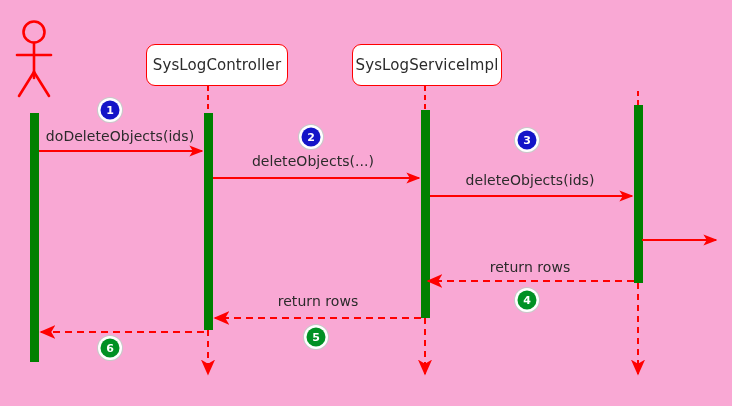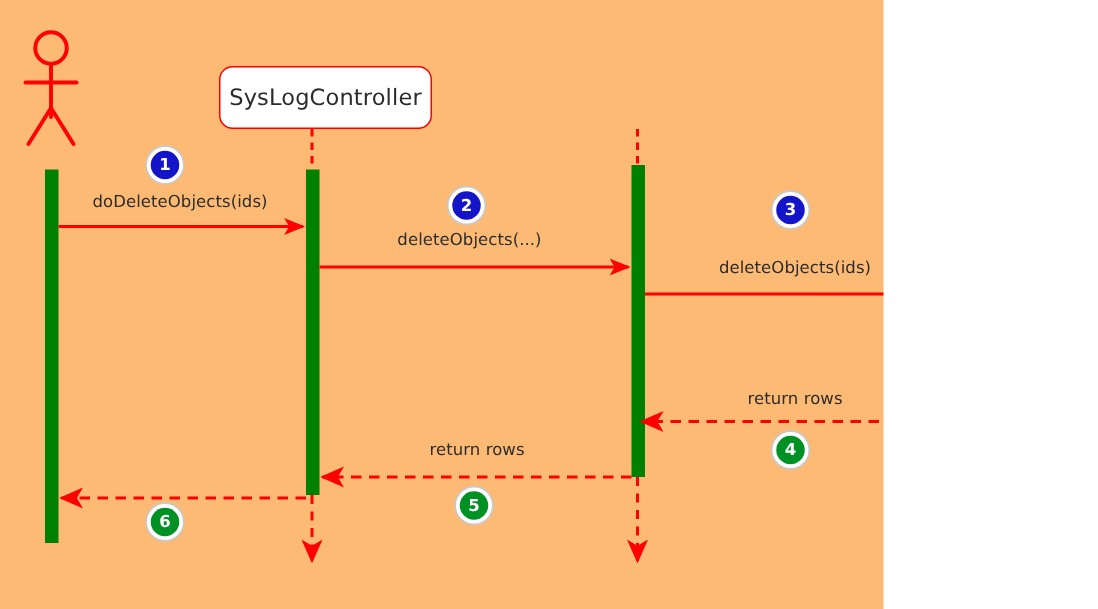--- a/index.html
+++ b/index.html
@@ -2,23 +2,23 @@
 <html><head>
 <meta charset="utf-8">
 <style>
   html, body {
     margin: 0;
     padding: 0;
     background: #ffffff;
   }
   #canvas {
     position: relative;
-    width: 589px;
+    width: 732px;
     height: 406px;
-    background: #fdba74;
+    background: #f9a8d4;
     font-family: "DejaVu Sans", "Liberation Sans", sans-serif;
     overflow: hidden;
     text-decoration: underline;
   }
   svg.layer {
     position: absolute;
     left: 0;
     top: 0;
     width: 732px;
     height: 406px;
@@ -40,21 +40,21 @@
     font-size: 15px;
     line-height: 1.22;
     letter-spacing: 0.1px;
     white-space: pre-line;
   }
 
   
   .msg-label {
     position: absolute;
     color: #2b2b2b;
-    font-size: 11px;
+    font-size: 14px;
     white-space: nowrap;
     transform: translateX(-50%);
     letter-spacing: 0.05px;
   }
 
   
   .badge {
     position: absolute;
     width: 19px;
     height: 19px;
@@ -83,20 +83,23 @@
       <line x1="17" y1="55" x2="51" y2="55"></line>
       <line x1="34" y1="72" x2="19" y2="96"></line>
       <line x1="34" y1="72" x2="49" y2="96"></line>
     </g>
   </svg>
 
   <div class="participant-box" style="left:146px; top:44px; width:142px; height:42px;">
     <span>SysLogController</span>
   </div>
 
+  <div class="participant-box" style="left:352px; top:44px; width:150px; height:42px;">
+    <span>SysLogServiceImpl</span>
+  </div>
 
 
   <svg class="layer">
     <defs>
       <marker id="arrowSolid" viewBox="0 0 10 10" refX="9" refY="5" markerWidth="7" markerHeight="7" orient="auto-start-reverse">
         <path d="M 0 1 L 10 5 L 0 9 L 2.4 5 z" fill="#ff0000"></path>
       </marker>
       <marker id="arrowOpen" viewBox="0 0 10 10" refX="9" refY="5" markerWidth="8" markerHeight="8" orient="auto-start-reverse">
         <path d="M 0 0.6 L 10 5 L 0 9.4 L 2.6 5 z" fill="#ff0000"></path>
       </marker>

